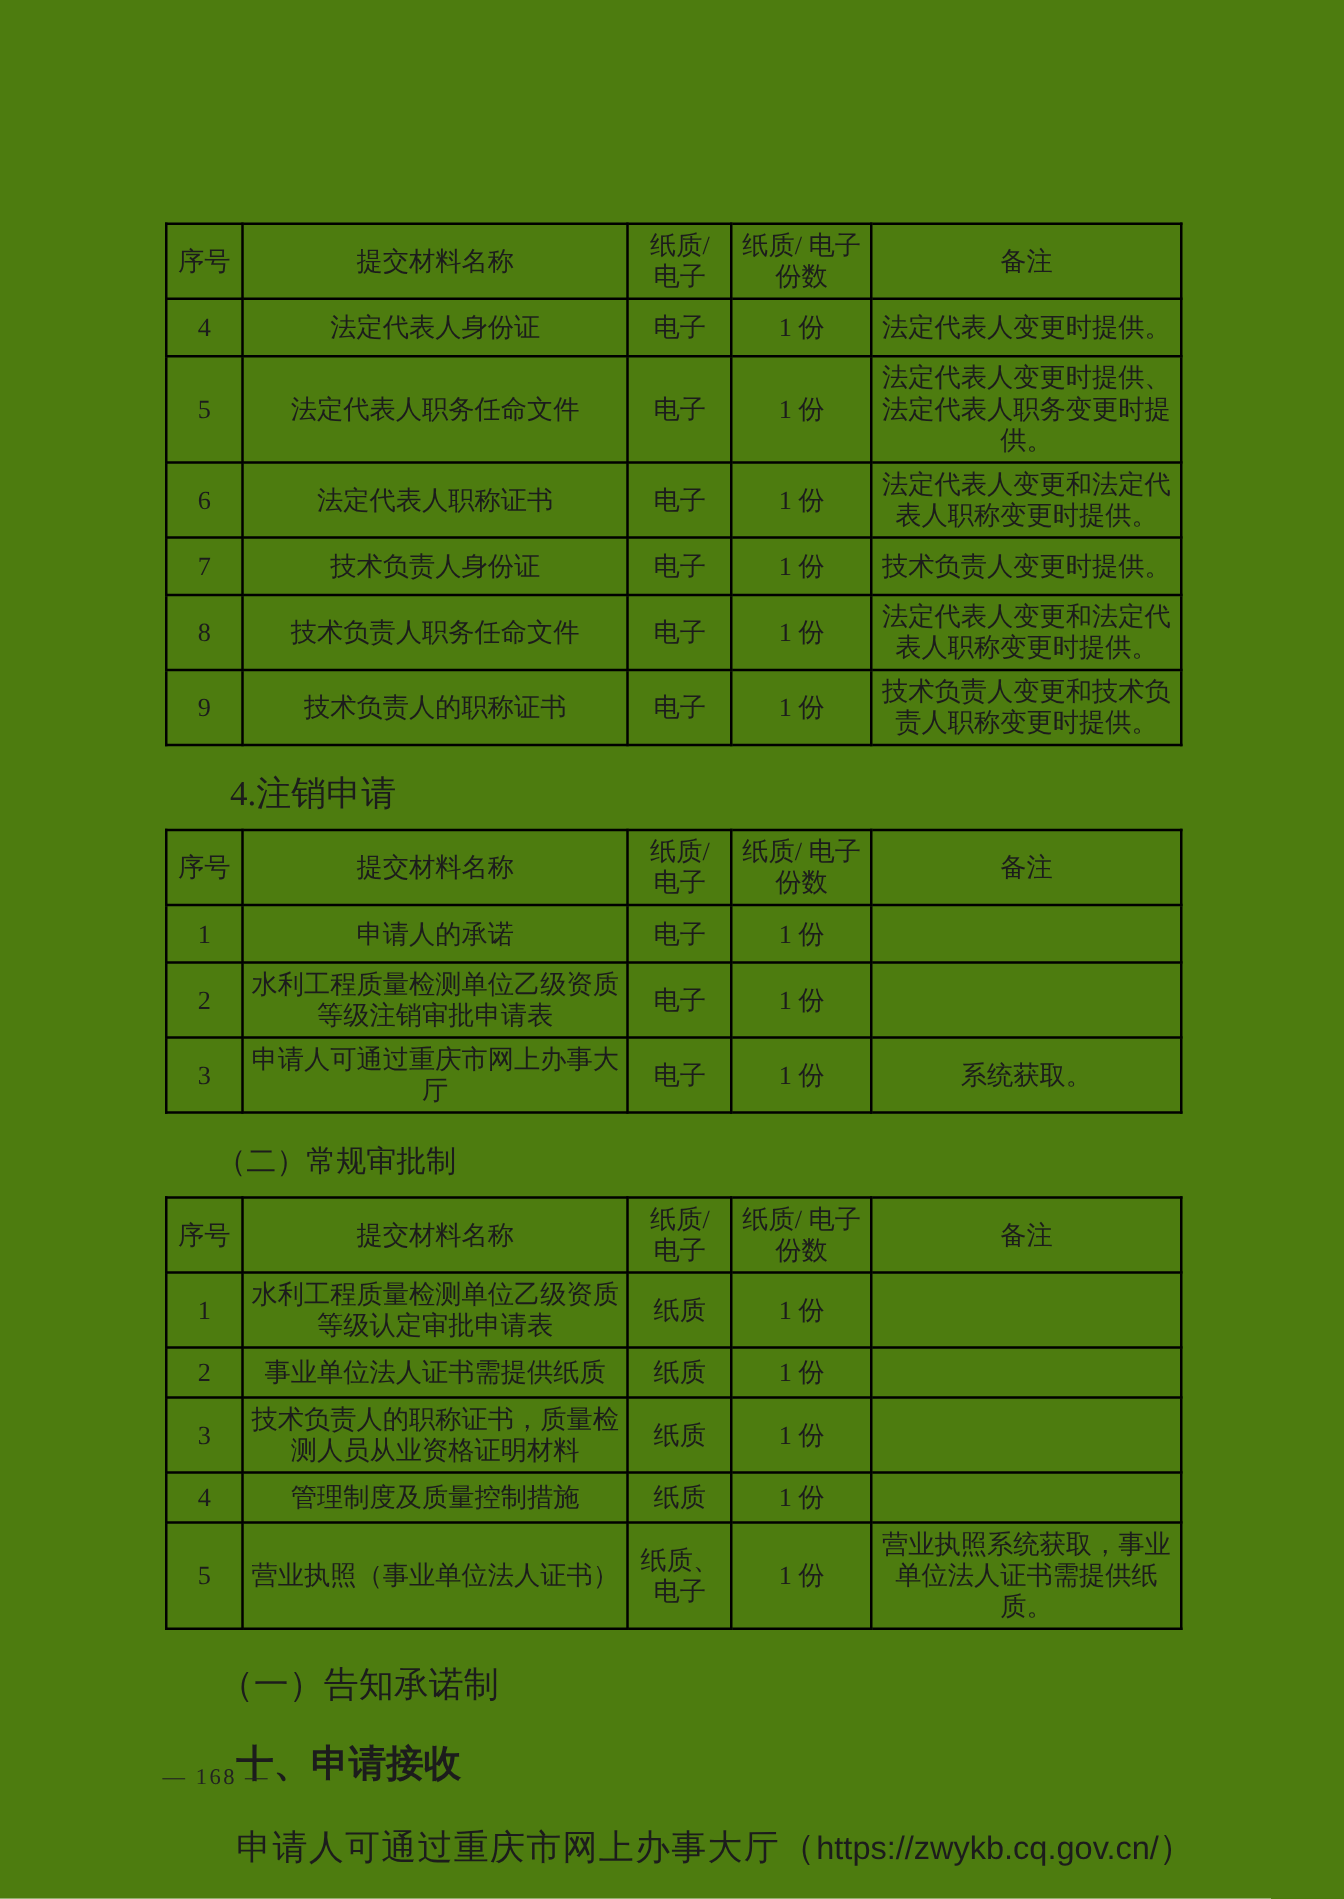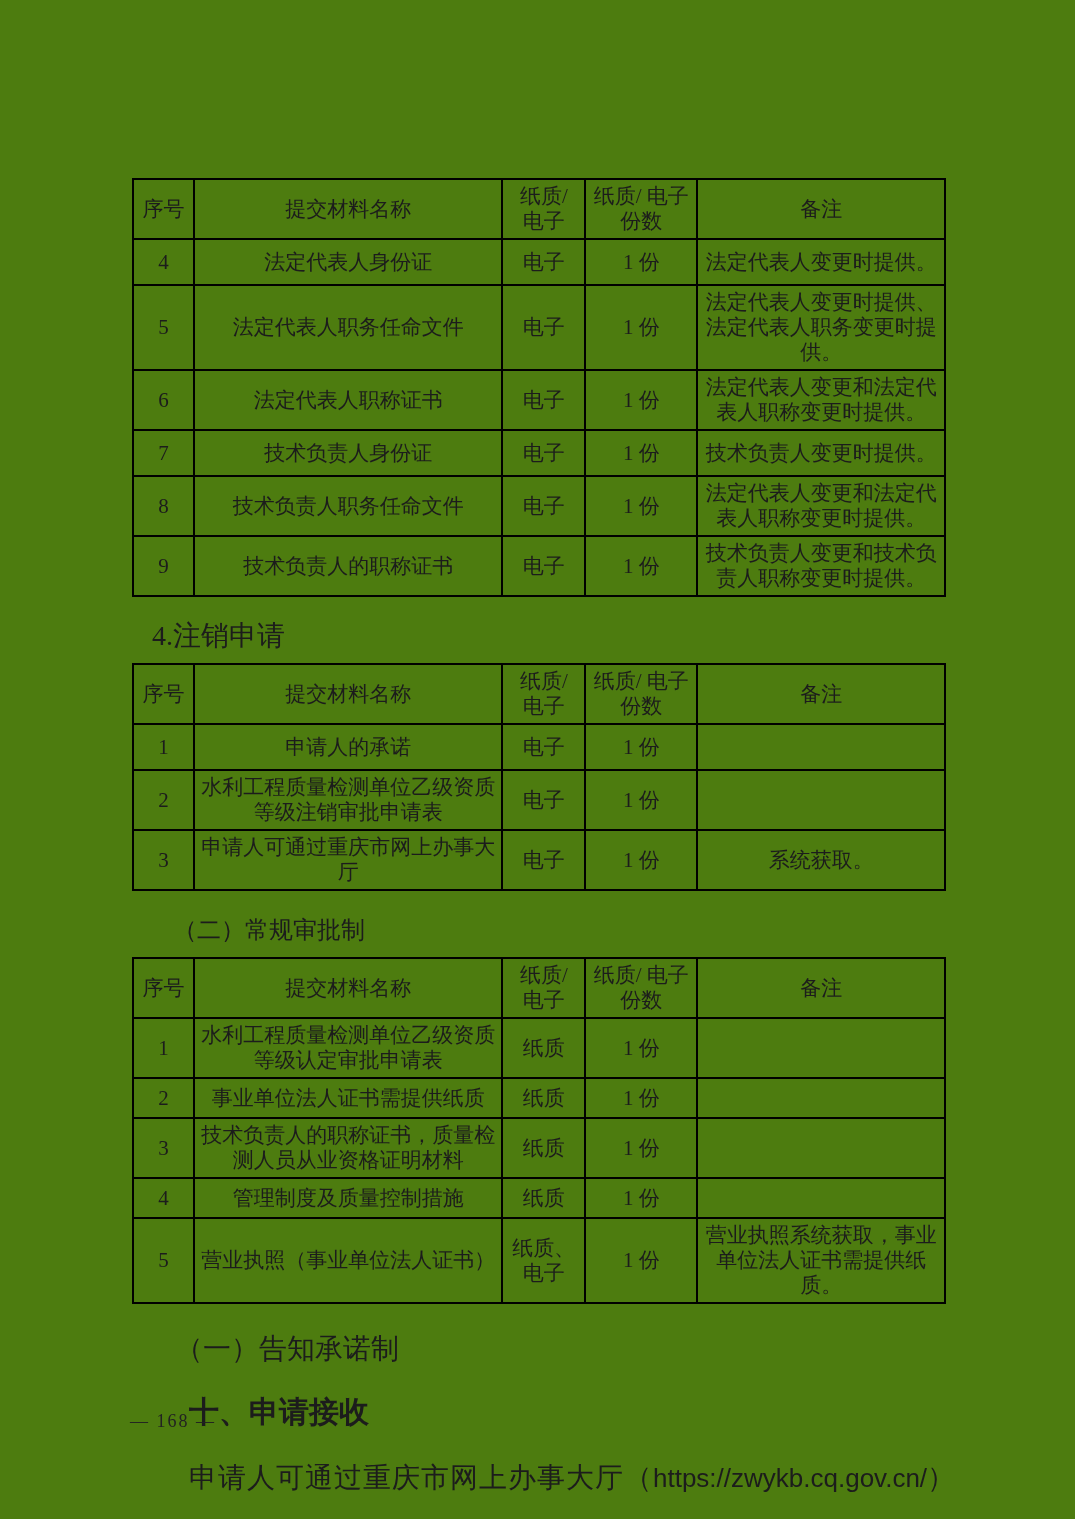--- a/index.html
+++ b/index.html
@@ -43,21 +43,21 @@
   .col3 { width: 13.8%; }
   .col4 { width: 30.5%; }
   #table-change { margin-top: 178px; }
   #table-change td, #table-cancel td { height: 46px; }
   #table-regular td { height: 40px; }
 
   .heading-kai {
     font-size: 24px;
     line-height: 34px;
   }
-  #cancel-heading   { margin: 22px 0 10px 20px; font-size: 28px; }
+  #cancel-heading   { margin: 22px 0 10px 52px; font-size: 28px; }
   #regular-heading  { margin: 22px 0 10px 41px; }
   #receipt-heading  {
     margin: 28px 0 0 57px;
     font-size: 30px;
     line-height: 36px;
     font-weight: bold;
     font-family: "Liberation Sans", "DejaVu Sans", sans-serif;
   }
   #commit-heading   { margin: 28px 0 0 43px; font-size: 28px; line-height: 34px; }
   #intro-paragraph  {

